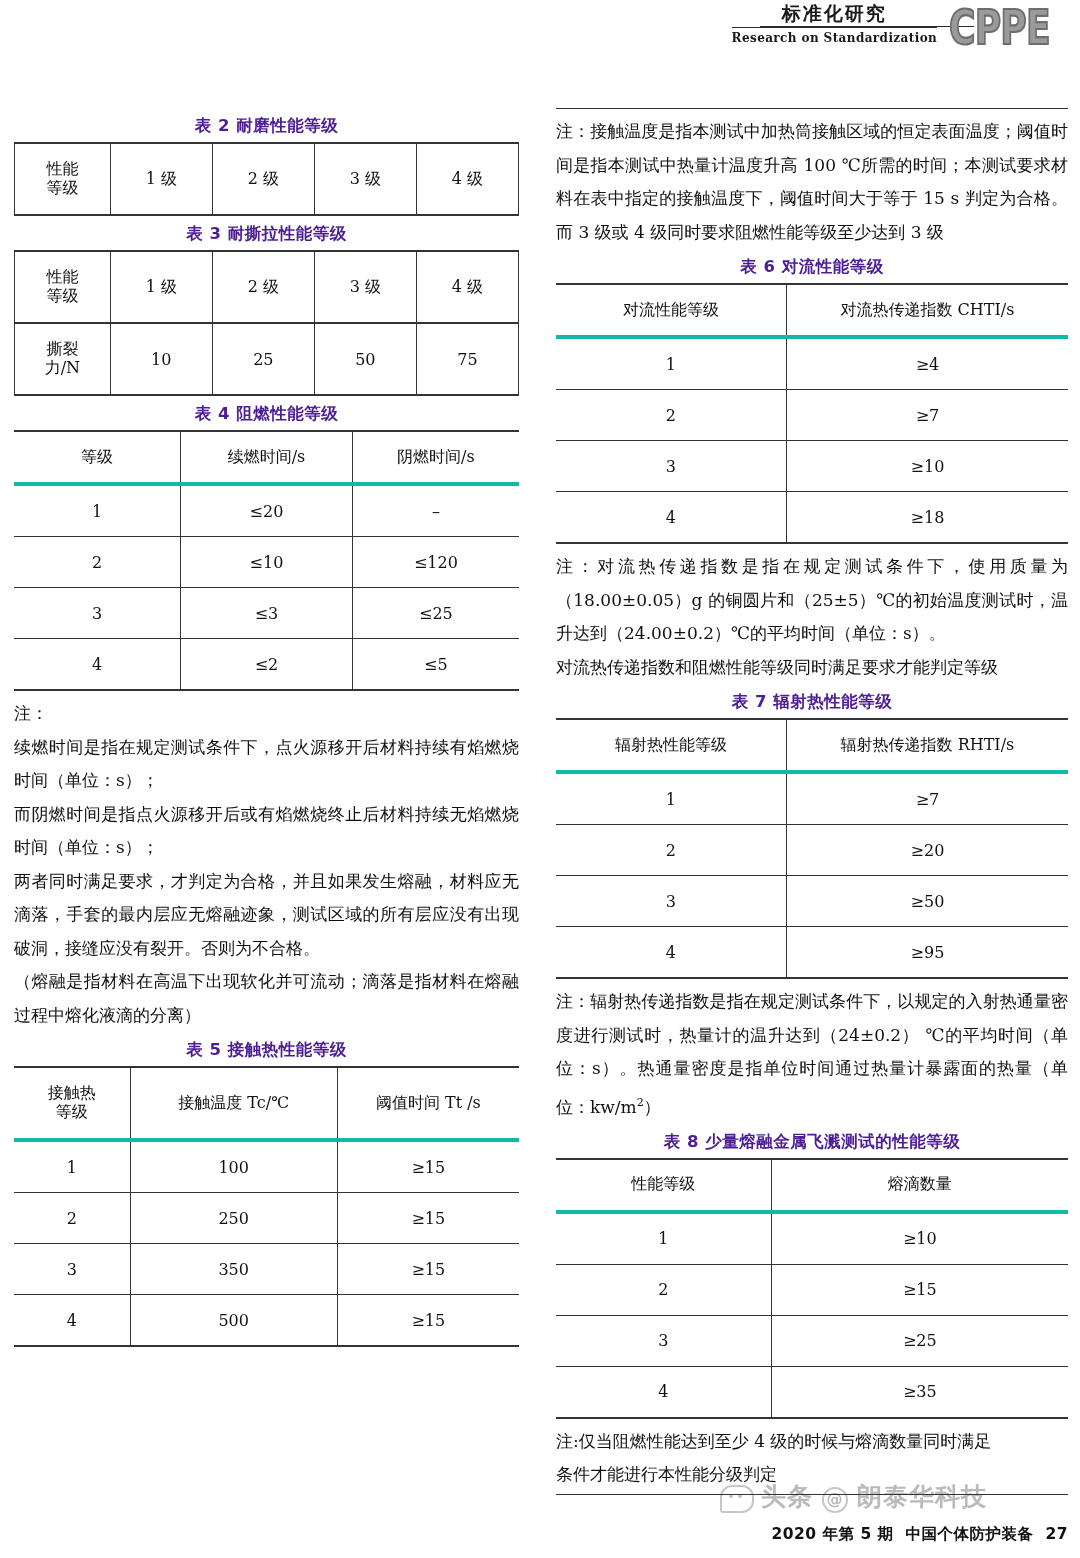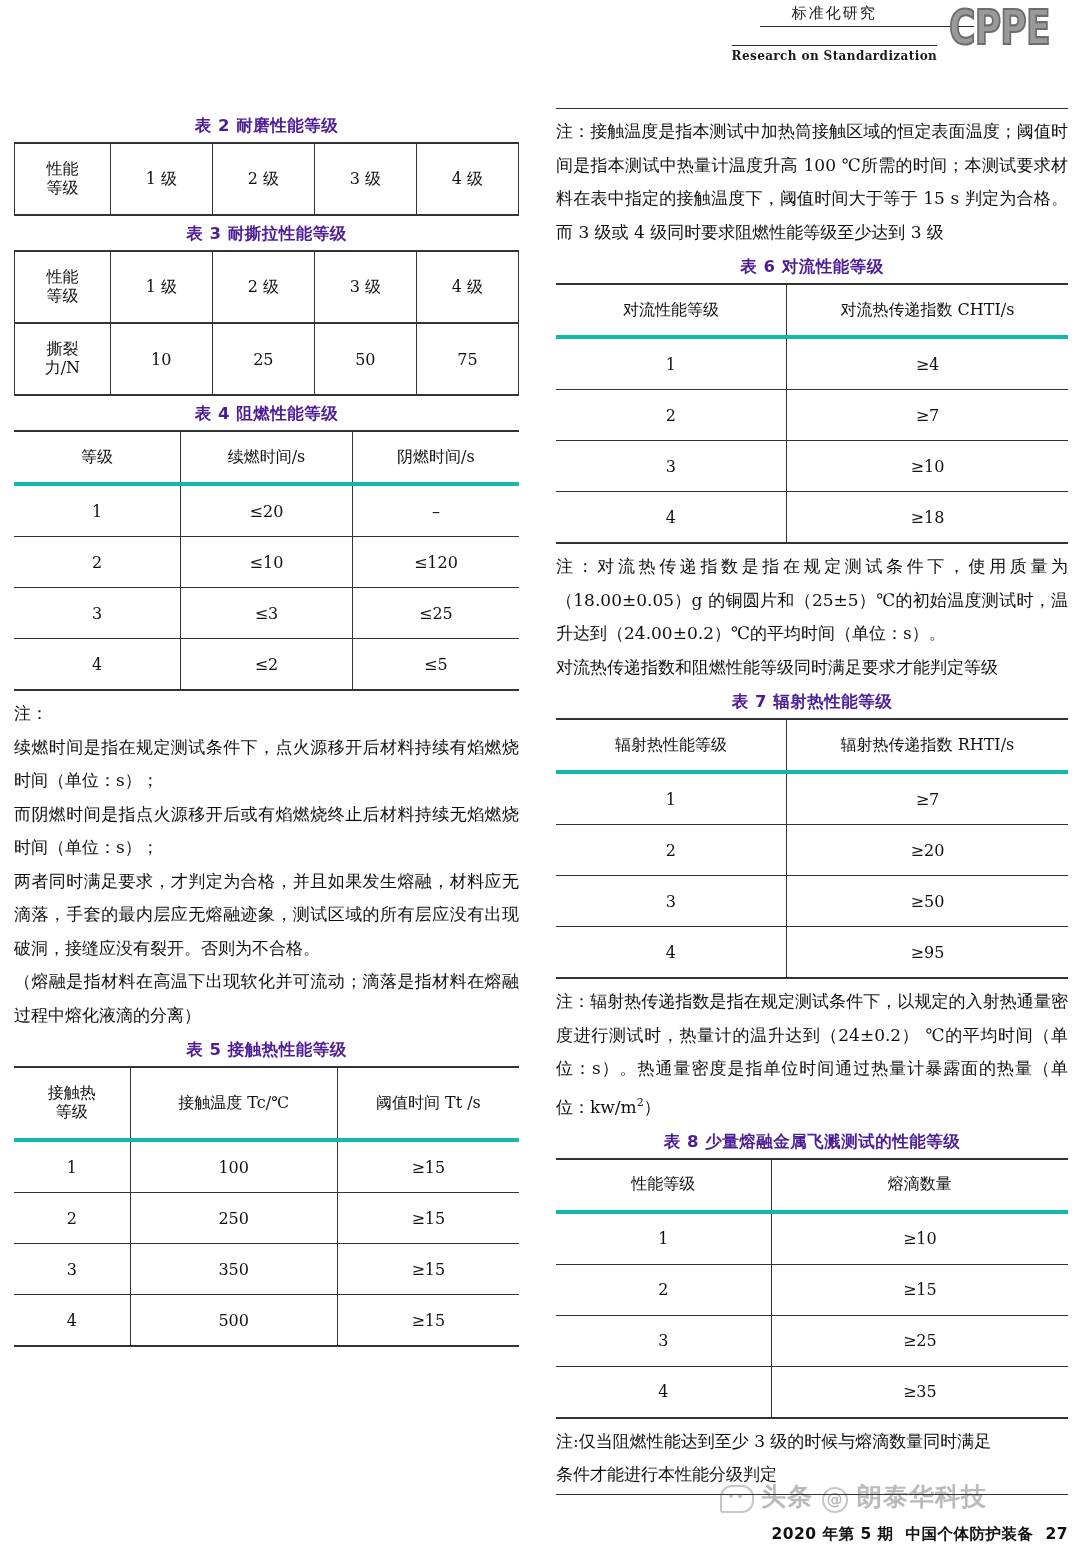--- a/index.html
+++ b/index.html
@@ -30,26 +30,26 @@
     top: 2px;
     display: flex;
     align-items: flex-start;
   }
   .header-titles {
     text-align: center;
     padding-right: 12px;
   }
   .header-cn {
     font-family: "DejaVu Sans", "Liberation Sans", sans-serif;
-    font-weight: normal;
-    font-size: 15px;
+    font-weight: bold;
+    font-size: 19px;
     letter-spacing: 2px;
     color: #1a1a1a;
     line-height: 22px;
-    padding-bottom: 20px;
+    padding-bottom: 2px;
   }
   .header-rule {
     width: 100%;
     border-bottom: 1.6px solid #2b2b2b;
     margin: 1px 0 3px 0;
   }
   .header-en {
     font-family: "DejaVu Serif", "Liberation Serif", serif;
     font-weight: bold;
     font-size: 12px;
@@ -428,21 +428,21 @@
       <td class="vdiv-l">≥25</td>
     </tr>
     <tr class="h-mid">
       <td>4</td>
       <td class="vdiv-l">≥35</td>
     </tr>
   </tbody>
     </table>
 
   <div class="note">
-    <p>注:仅当阻燃性能达到至少 3 级的时候与熔滴数量同时满足</p>
+    <p>注:仅当阻燃性能达到至少 4 级的时候与熔滴数量同时满足</p>
     <p>条件才能进行本性能分级判定</p>
   </div>
 
 </div>
 
 <div class="watermark">
   <span class="wm-bubble"></span>
   <span>头条</span>
   <span class="wm-at">@</span>
   <span>朗泰华科技</span>

